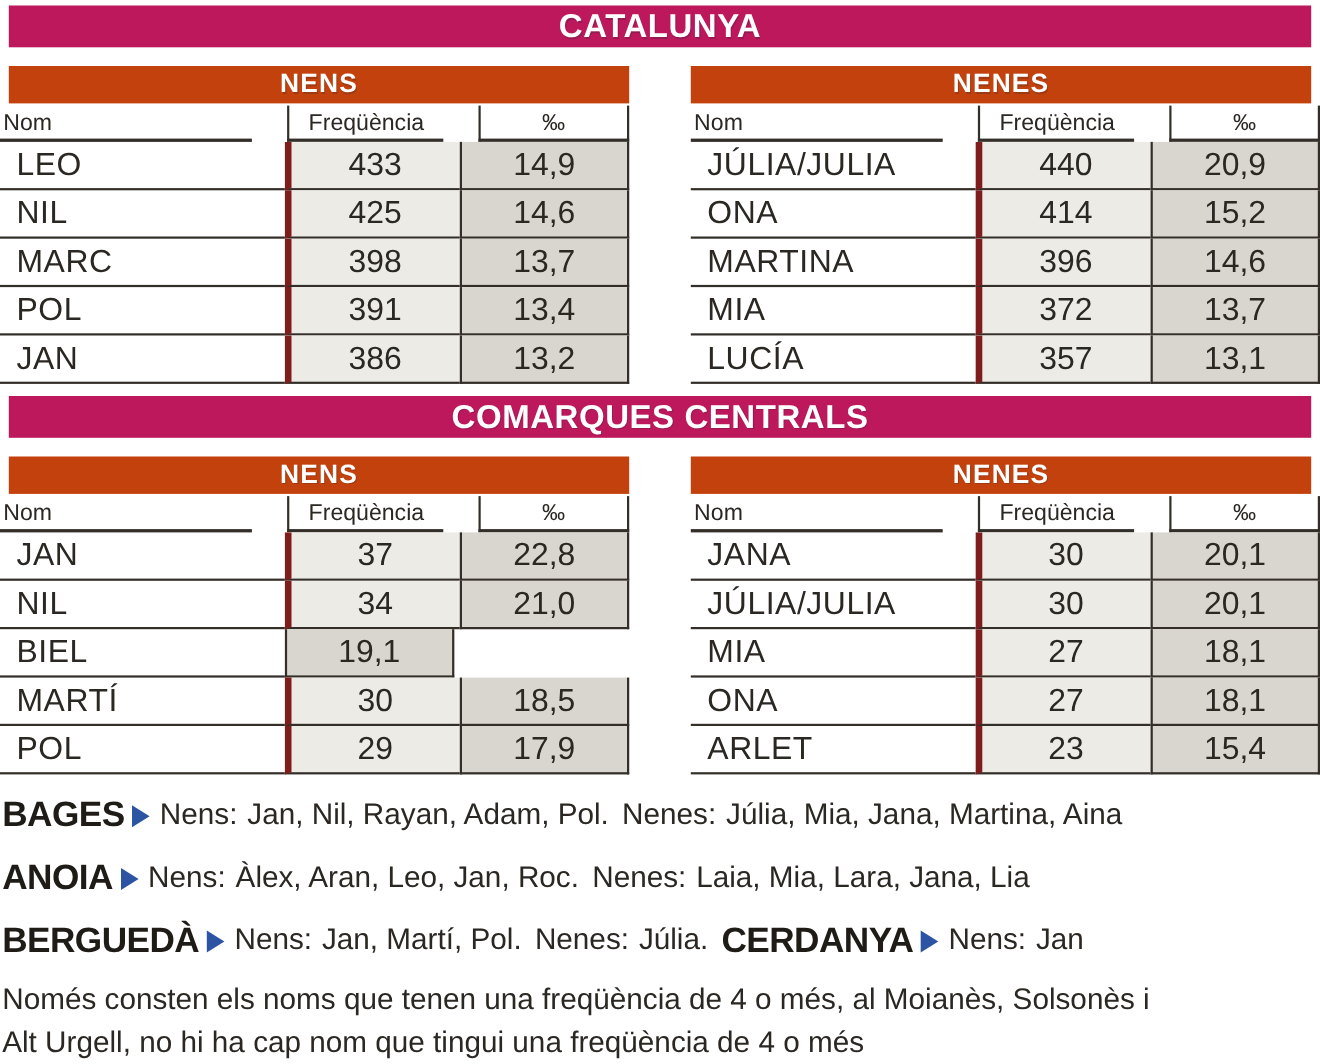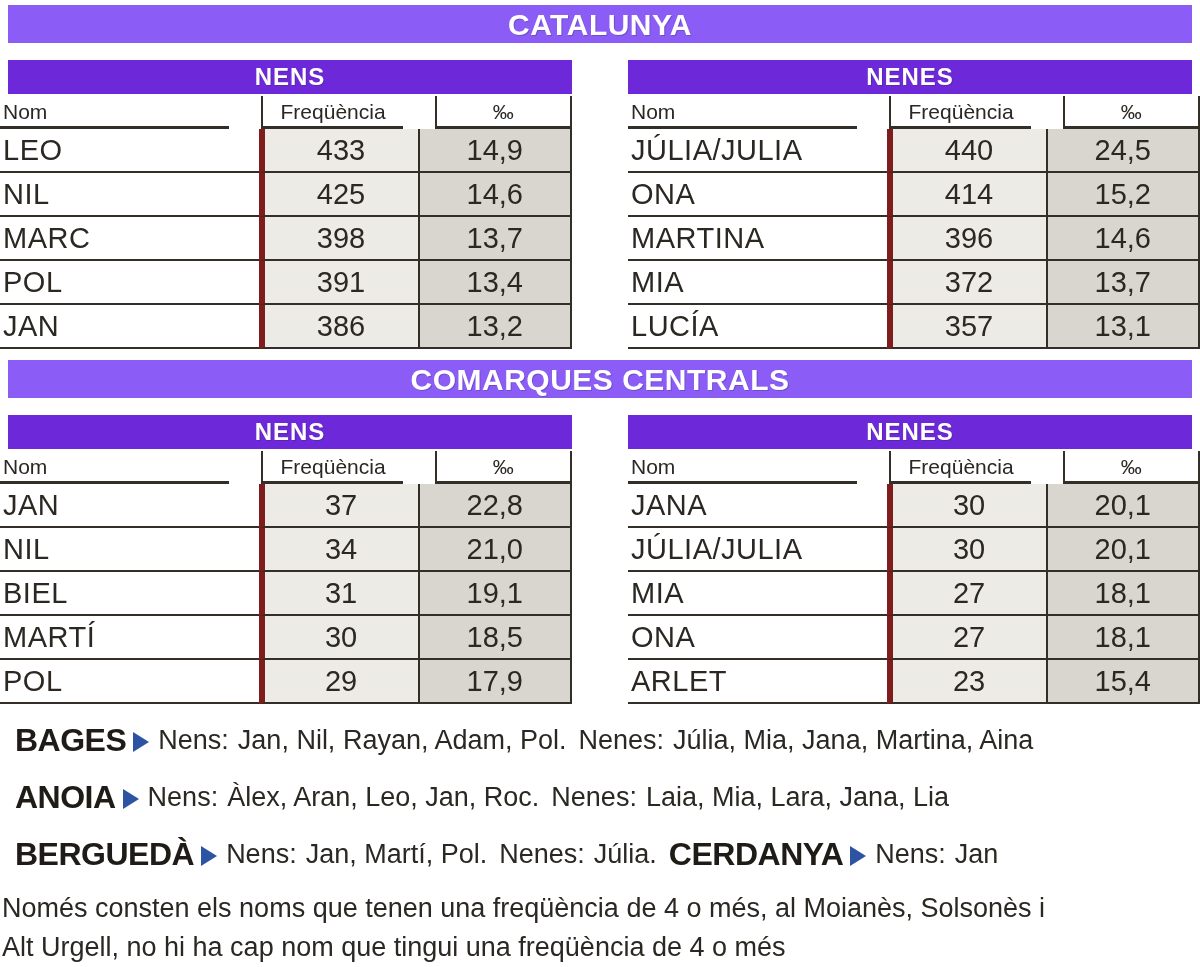--- a/index.html
+++ b/index.html
@@ -9,35 +9,35 @@
     background: #ffffff;
     font-family: "Liberation Sans", sans-serif;
     color: #2b2722;
     overflow: hidden;
   }
   .infographic { padding-top: 5px; }
 
   .banner {
     margin: 0 8px;
     height: 38px;
-    background: #8b5cf6;
+    background: #be185d;
     color: #ffffff;
     text-align: center;
     font-size: 30px;
     font-weight: bold;
     line-height: 39px;
     letter-spacing: 0.5px;
     text-shadow: 1px 1px 0 rgba(30,30,50,0.25);
   }
 
   .tables-row { display: flex; justify-content: space-between; margin-top: 17px; }
   .ntable { width: 572px; }
   .gender-bar {
     height: 34px;
-    background: #6d28d9;
+    background: #c2410c;
     color: #ffffff;
     text-align: center;
     font-size: 24px;
     font-weight: bold;
     line-height: 34px;
     letter-spacing: 1px;
     text-shadow: 1px 1px 0 rgba(40,40,40,0.25);
   }
   .ntable.left  .gender-bar { margin-left: 8px; }
   .ntable.right .gender-bar { margin-right: 8px; }
@@ -49,27 +49,27 @@
   .th.permille { width: 27.0%; text-align: center; border-left: 2px solid #332e28; border-right: 2px solid #332e28; }
 
   .tr { display: flex; }
   .td {
     height: 44px;
     line-height: 43px;
     border-bottom: 2px solid #332e28;
     font-size: 29px;
     overflow: hidden;
   }
-  .td.name     { width: 45.2%; padding-left: 3px; letter-spacing: 0.5px; }
+  .td.name     { width: 45.2%; padding-left: 15px; letter-spacing: 0.5px; }
   .td.freq     { width: 27.8%; text-align: center; background: #edebe6; border-left: 6px solid #7f1d1d; }
   .td.permille { width: 27.0%; text-align: center; background: #d9d6cf; border-left: 2px solid #332e28; border-right: 2px solid #332e28; }
 
   .section-gap { height: 11px; }
 
-  .regions { margin-top: 8px; padding-left: 15px; }
+  .regions { margin-top: 8px; padding-left: 2px; }
   .region-line { height: 57px; display: flex; align-items: center; white-space: nowrap; }
   .region-name {
     font-size: 32px;
     font-weight: bold;
     color: #1f1b16;
     letter-spacing: -0.5px;
   }
   .arrow-icon {
     width: 0; height: 0; display: inline-block;
     border-left: 16px solid #2c54a3;
@@ -129,21 +129,21 @@
       <div class="gender-bar">NENES</div>
       <div class="thead">
         <div class="th name">Nom</div>
         <div class="th freq">Freqüència</div>
         <div class="th permille">‰</div>
       </div>
       <div class="tbody">
           <div class="tr">
             <div class="td name">JÚLIA/JULIA</div>
             <div class="td freq">440</div>
-            <div class="td permille">24,5</div>
+            <div class="td permille">20,9</div>
           </div>
           <div class="tr">
             <div class="td name">ONA</div>
             <div class="td freq">414</div>
             <div class="td permille">15,2</div>
           </div>
           <div class="tr">
             <div class="td name">MARTINA</div>
             <div class="td freq">396</div>
             <div class="td permille">14,6</div>
@@ -180,21 +180,20 @@
             <div class="td freq">37</div>
             <div class="td permille">22,8</div>
           </div>
           <div class="tr">
             <div class="td name">NIL</div>
             <div class="td freq">34</div>
             <div class="td permille">21,0</div>
           </div>
           <div class="tr">
             <div class="td name">BIEL</div>
-            <div class="td freq">31</div>
             <div class="td permille">19,1</div>
           </div>
           <div class="tr">
             <div class="td name">MARTÍ</div>
             <div class="td freq">30</div>
             <div class="td permille">18,5</div>
           </div>
           <div class="tr">
             <div class="td name">POL</div>
             <div class="td freq">29</div>

